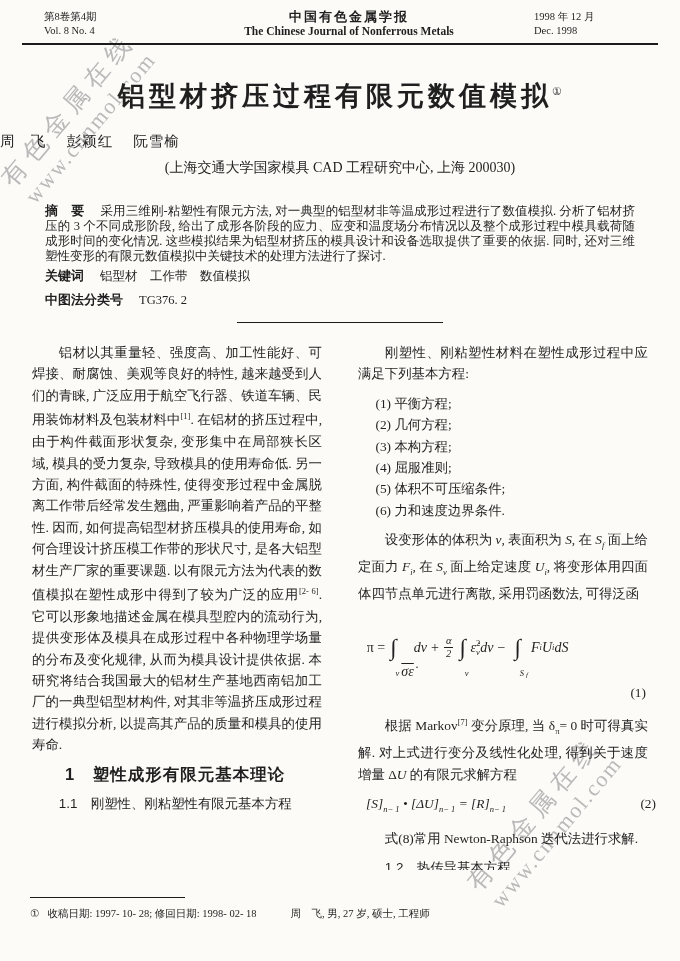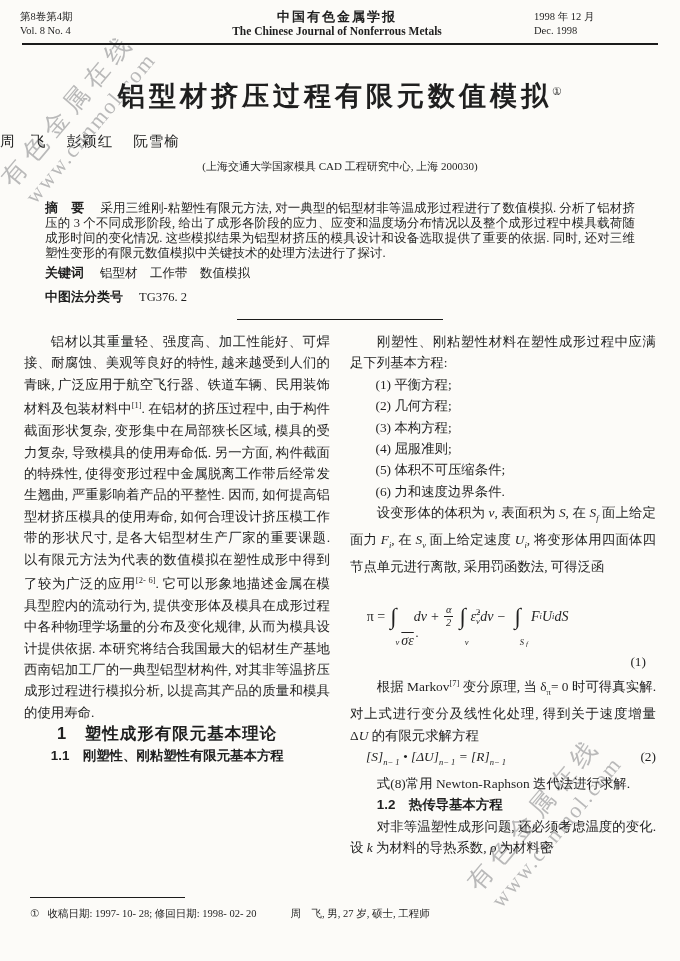--- a/index.html
+++ b/index.html
@@ -23,53 +23,53 @@
     white-space:nowrap;
     user-select:none;
   }
   .wm .wm-cn { font-size:25px; letter-spacing:7px; font-family:"Liberation Sans",sans-serif; }
   .wm .wm-en { font-size:22px; letter-spacing:2px; font-family:"Liberation Serif",serif; }
   .wm-top { left:-18px; top:88px; }
   .wm-bottom { left:448px; top:792px; }
 
   
   .header { display:flex; justify-content:space-between; align-items:flex-start;
-            padding:10px 26px 3px 20px; font-size:10.5px; line-height:14px; }
+            padding:10px 26px 3px 44px; font-size:10.5px; line-height:14px; }
   .hdr-left, .hdr-right { width:120px; white-space:nowrap; }
   .hdr-right { text-align:left; }
   .hdr-center { text-align:center; }
   .journal-cn { font-family:"Liberation Sans",sans-serif; font-weight:700; font-size:13px; letter-spacing:2px; }
   .journal-en { font-weight:700; font-size:11.5px; }
   .header-rule { border:0; border-top:2px solid #1b1b1b; margin:2px 22px 0; }
 
   
   .title { margin-top:30px; text-align:center; font-family:"Liberation Sans",sans-serif;
            font-weight:600; font-size:27px; letter-spacing:4px; line-height:32px; }
   .title sup { font-size:11px; font-weight:400; letter-spacing:0; }
   .authors { margin-top:20px; text-align:left; font-size:14.5px; letter-spacing:1px; white-space:pre; }
-  .affiliation { margin-top:8px; text-align:center; font-size:11px; }
+  .affiliation { margin-top:8px; text-align:center; font-size:14px; }
 
   
   .abstract { margin:26px 45px 0; font-size:12.5px; line-height:15px;
               text-align:justify; }
   .lab { font-family:"Liberation Sans",sans-serif; font-weight:700; font-size:13px; margin-right:16px; white-space:pre; }
   .kv-line { margin:1px 45px 0; font-size:12.5px; line-height:21.5px; white-space:pre; }
   .mid-rule { width:206px; border:0; border-top:1.6px solid #1b1b1b; margin:11px auto 0; }
 
   
   .cols { display:flex; gap:20px; margin:11px 24px 0; height:536px; overflow:hidden; }
   .col { flex:1; font-size:13.4px; line-height:21.4px; text-align:justify; }
-  .col p { margin:0; text-indent:2em; }
+  .col p { margin:8px; text-indent:2em; }
   .col sup { font-size:8.5px; }
   .col sub { font-size:8.5px; }
   .it { font-style:italic; }
   .list-item { padding-left:1.9em; }
   .h-sec { font-family:"Liberation Sans",sans-serif; font-weight:700; font-size:16.5px;
            margin:23px 0 0; letter-spacing:1px; text-indent:0; }
-  .h-sub { font-family:"Liberation Sans",sans-serif; font-weight:700; font-size:13.4px;
+  .h-sub { font-family:"Liberation Sans",sans-serif; font-weight:400; font-size:13.4px;
            margin:19px 0 0; text-indent:0; }
   .h-sub2 { margin-top:8px; }
 
   
   .formula-line { display:flex; align-items:center; padding-left:1.2em; margin-top:4px;
                   font-size:14px; white-space:nowrap; }
   .int { font-size:23px; font-weight:400; line-height:1; margin-left:5px; }
   .intsub { font-size:8.5px; align-self:flex-end; margin:0 2px 0 -1px; position:relative; top:2px; }
   .intsubsub { font-size:7px; align-self:flex-end; position:relative; top:4px; margin-right:3px; }
   .ovl { text-decoration:overline;margin-top:48px; }
@@ -190,17 +190,17 @@
 
         <p><span>式(8)常用 Newton-Raphson 迭代法进行求解.</span></p>
         <p class="h-sub h-sub2">1.2　热传导基本方程</p>
         <p><span>对非等温塑性成形问题, 还必须考虑温度的变化. 设 </span><span class="it">k</span><span> 为材料的导热系数, </span><span class="it">ρ</span><span> 为材料密</span></p>
       </div>
 
     </div>
 
     <div class="footnote">
       <hr class="fn-rule">
-      <div class="fn-text"><span class="fn-mark">①</span><span>收稿日期: 1997- 10- 28; 修回日期: 1998- 02- 20</span><span class="fn-author">周　飞, 男, 27 岁, 硕士, 工程师</span></div>
+      <div class="fn-text"><span class="fn-mark">①</span><span>收稿日期: 1997- 10- 28; 修回日期: 1998- 02- 18</span><span class="fn-author">周　飞, 男, 27 岁, 硕士, 工程师</span></div>
     </div>
 
   </div>
 </div>
 
 </body></html>

